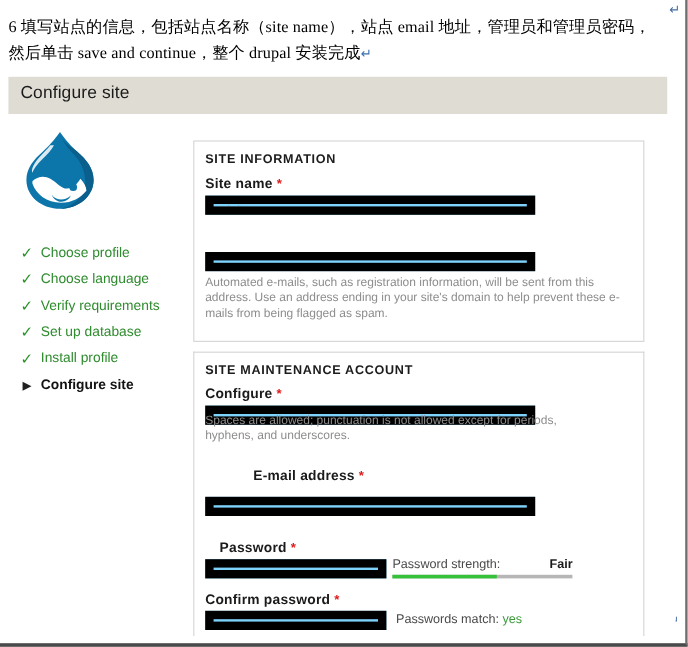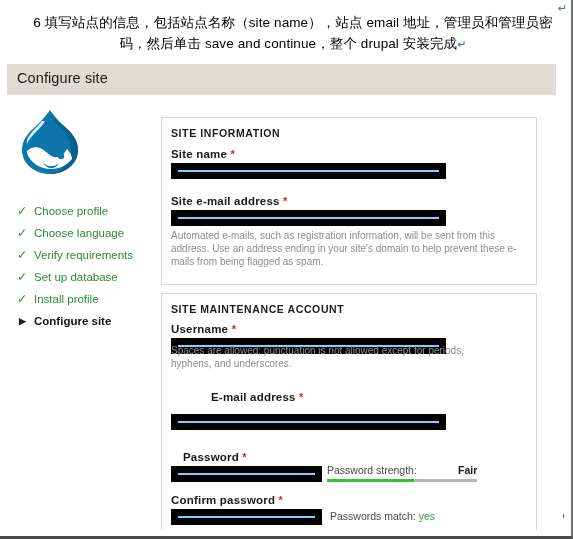--- a/index.html
+++ b/index.html
@@ -23,29 +23,28 @@
     height: 539px;
     background: #ffffff;
     box-sizing: border-box;
     border-bottom: 3px solid #4a4a4a;
     border-right: 2px solid #6f6f6f;
   }
 
   
   #annotation {
     position: absolute;
-    left: 23px;
+    left: 7px;
     top: 12px;
     width: 540px;
-    font-family: Liberation Sans, sans-serif;
+    font-family: Liberation Serif, serif;
     font-size: 13.5px;
     line-height: 21px;
     color: #000000;
     letter-spacing: 0.1px;
-    text-align: center;
   }
   #annotation .pilcrow {
     color: #3c6faf;
     font-size: 11px;
     vertical-align: baseline;
   }
   .ret-mark {
     position: absolute;
     font-size: 11px;
     color: #4a6fa5;
@@ -286,33 +285,29 @@
 
     <div class="panel" id="panel-info">
       <div class="legend">SITE INFORMATION</div>
 
       <div class="field-label" style="left:9px; top:30px;">
         <span>Site name</span>
         <span class="req">*</span>
       </div>
       <div class="txtbox" style="left:9px; top:45px; width:275px;">测试</div>
 
-      <div class="field-label" style="left:9px; top:77px;">
-        <span>Site e-mail address</span>
-        <span class="req">*</span>
-      </div>
       <div class="txtbox" style="left:9px; top:92px; width:275px;">service_lwb@spiderltd.com</div>
       <div class="helptext" style="left:9px; top:111px; width:352px;">Automated e-mails, such as registration information, will be sent from this address. Use an address ending in your site's domain to help prevent these e-mails from being flagged as spam.</div>
     </div>
 
     <div class="panel" id="panel-account">
       <div class="legend">SITE MAINTENANCE ACCOUNT</div>
 
       <div class="field-label" style="left:9px; top:29px;">
-        <span>Username</span>
+        <span>Configure</span>
         <span class="req">*</span>
       </div>
       <div class="txtbox" style="left:9px; top:44px; width:275px;">admin</div>
       <div class="helptext" style="left:9px; top:50px; width:330px;">Spaces are allowed; punctuation is not allowed except for periods, hyphens, and underscores.</div>
 
       <div class="field-label" style="left:9px; top:97px;padding-left:40px;">
         <span>E-mail address</span>
         <span class="req">*</span>
       </div>
       <div class="txtbox" style="left:9px; top:120px; width:275px;">service_lwb@spiderltd.com</div>

